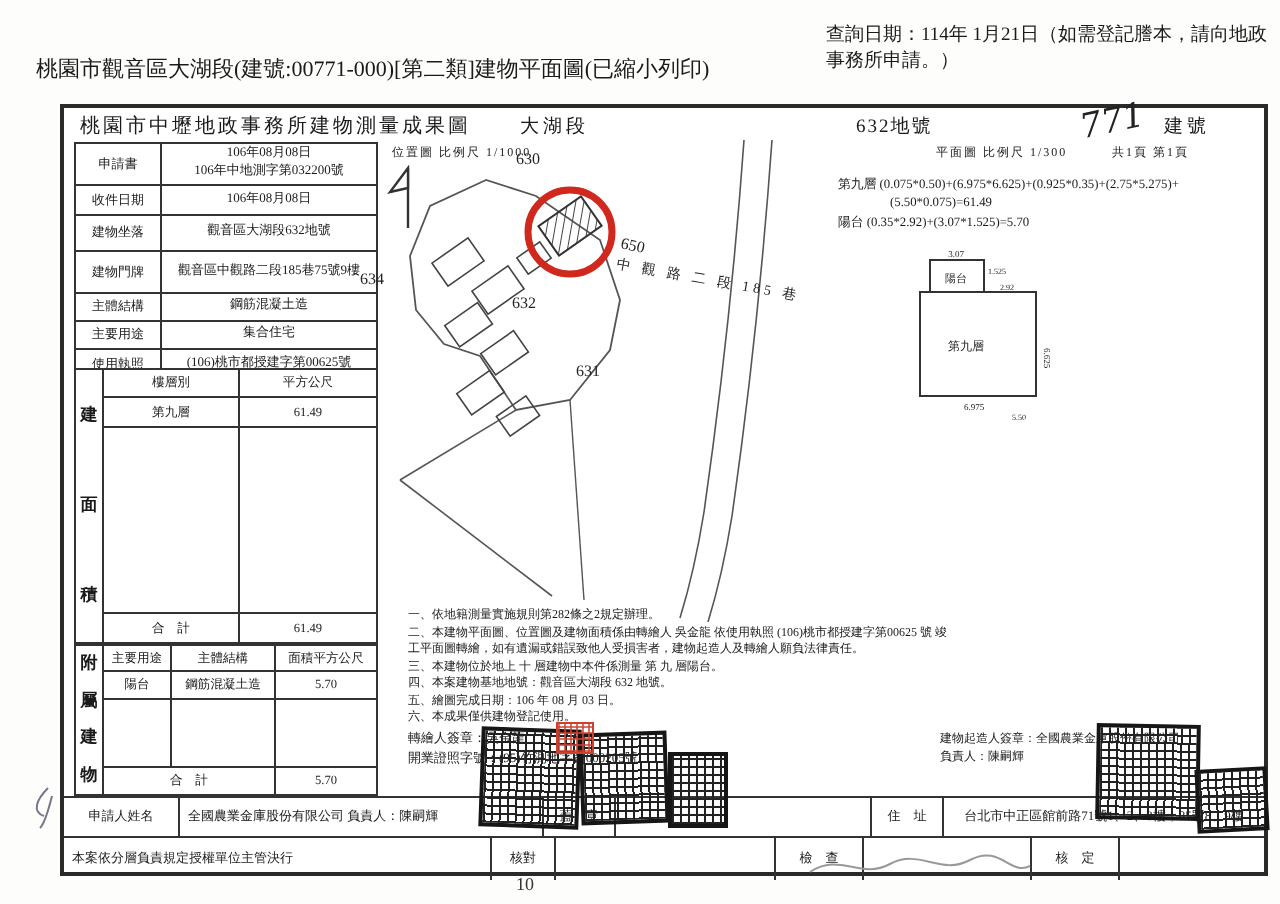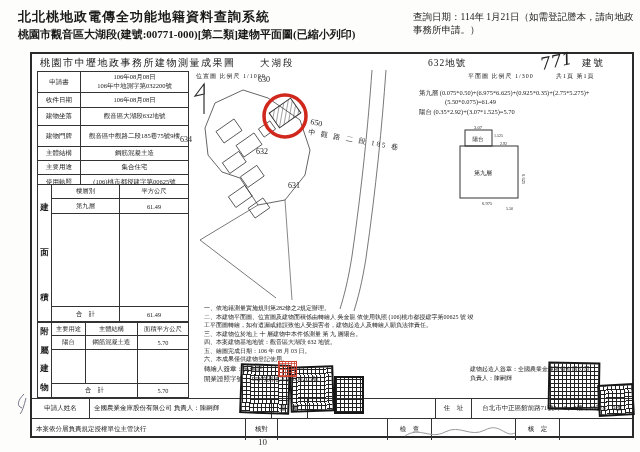--- a/index.html
+++ b/index.html
@@ -1,21 +1,21 @@
 <!DOCTYPE html>
 <html><head>
 <meta charset="utf-8">
 <style>
   html,body{margin:0;padding:0;background:#e9e9e6;}
   .page{position:relative;width:640px;height:452px;background:#fdfdfb;overflow:hidden;
         font-family:"Liberation Serif","DejaVu Serif",serif;color:#1a1a1a;}
   
   .sys-title{position:absolute;left:18px;top:8px;font-size:13px;font-weight:bold;letter-spacing:1px;}
   .sys-date{position:absolute;left:374px;top:11px;font-size:9.5px;margin-left:39px;}
-  .sys-sub{position:absolute;left:18px;top:27px;font-size:11px;font-weight:bold;}
+  .sys-sub{position:absolute;left:18px;top:27px;font-size:11px;font-weight:normal;}
   
   .doc{position:absolute;left:30px;top:52px;width:604px;height:386px;border:2px solid #2a2a2a;
        background:#fff;box-sizing:border-box;}
   .doc-office{position:absolute;left:8px;top:2px;font-size:10px;font-weight:normal;letter-spacing:1.5px;}
   .doc-section{position:absolute;left:228px;top:3px;font-size:9.5px;letter-spacing:2px;}
   .doc-lot{position:absolute;left:396px;top:3px;font-size:9.5px;letter-spacing:1px;}
   .doc-bno-hand{position:absolute;left:508px;top:-3px;font-size:17px;font-style:italic;
         font-family:"DejaVu Serif",serif;transform:rotate(-12deg);color:#222;}
   .doc-bno-label{position:absolute;left:550px;top:3px;font-size:9.5px;letter-spacing:2px;}
   
@@ -63,21 +63,20 @@
     color:#e8281a;white-space:nowrap;letter-spacing:0.5px;}
   
   .pageno{position:absolute;left:258px;top:437px;font-size:9px;color:#333;}
   svg text{font-family:"Liberation Serif","DejaVu Serif",serif;fill:#222;}
 </style>
 </head>
 <body>
 
 <div class="page">
 
-  <div class="sys-title">北北桃地政電傳全功能地籍資料查詢系統</div>
   <div class="sys-date">查詢日期：114年 1月21日（如需登記謄本，請向地政事務所申請。）</div>
   <div class="sys-sub">桃園市觀音區大湖段(建號:00771-000)[第二類]建物平面圖(已縮小列印)</div>
 
   <div class="doc">
 
     <div class="doc-office">桃園市中壢地政事務所建物測量成果圖</div>
     <div class="doc-section">大湖段</div>
     <div class="doc-lot">632地號</div>
     <div class="doc-bno-hand">771</div>
     <div class="doc-bno-label">建號</div>

